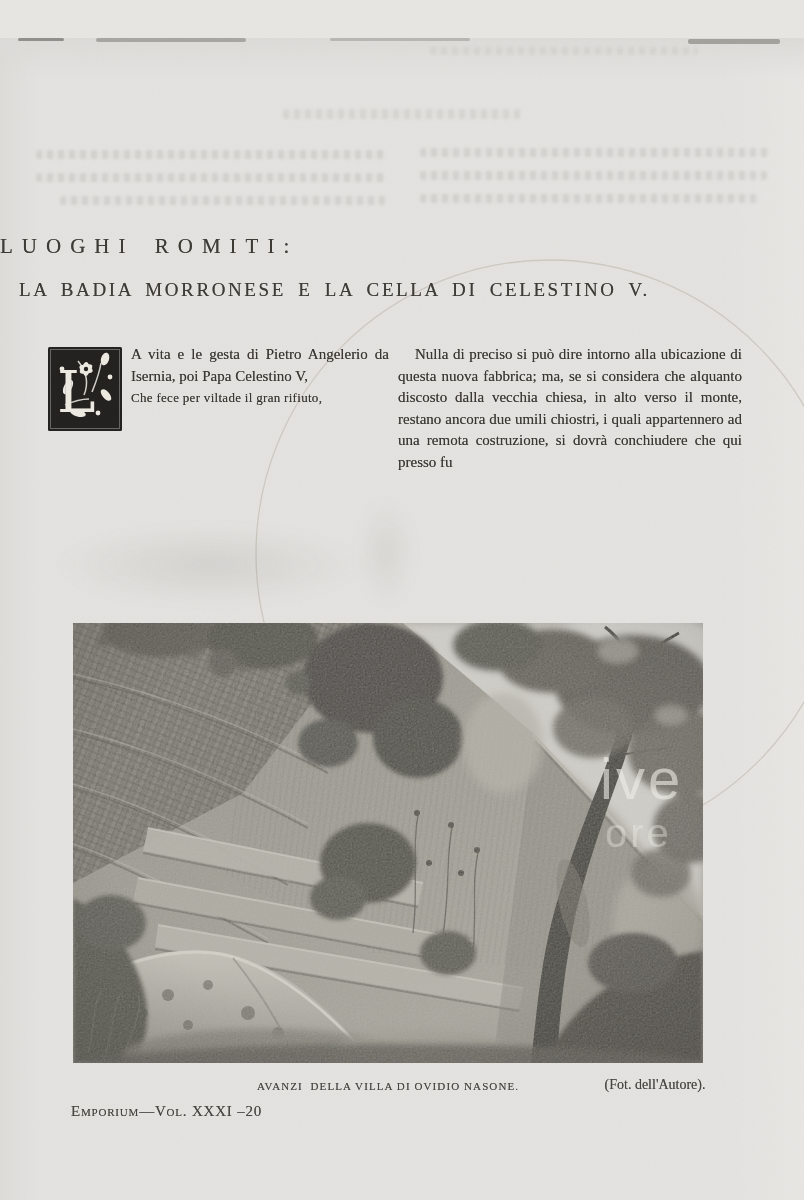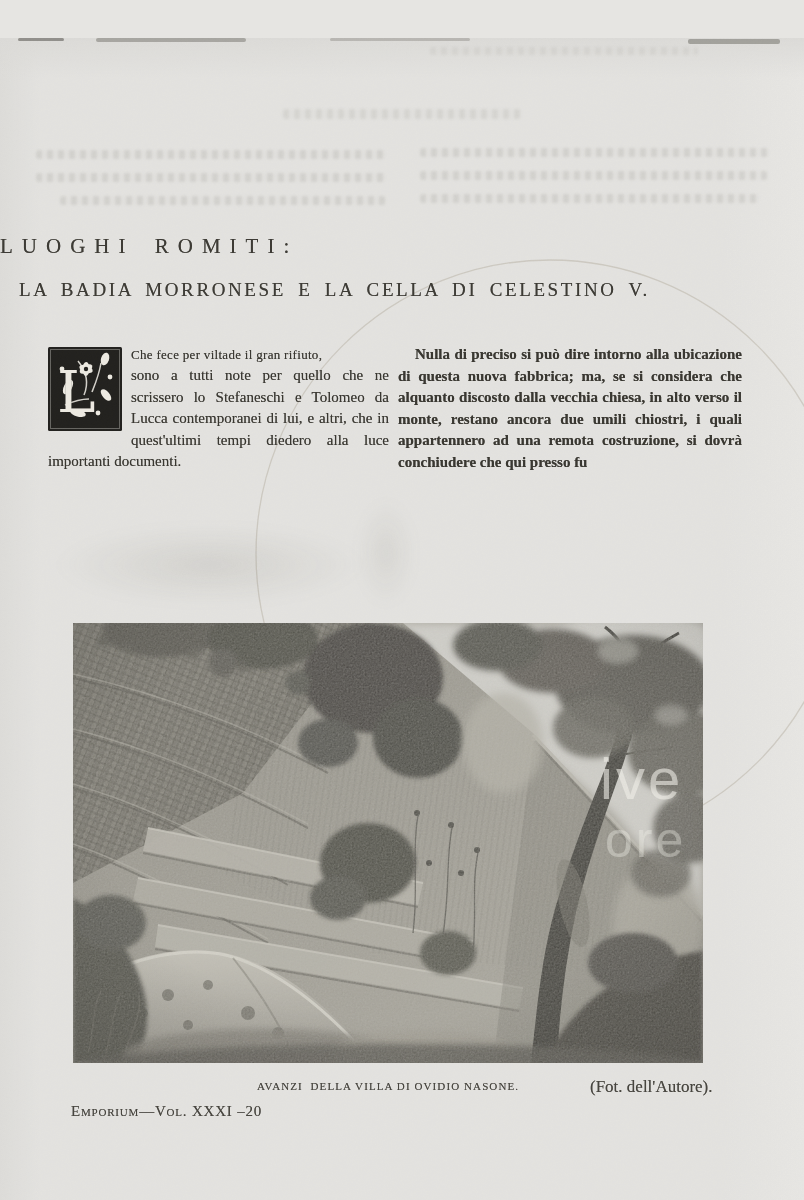--- a/index.html
+++ b/index.html
@@ -35,37 +35,37 @@
   .subtitle{position:absolute;left:0;top:241px;width:804px;font-size:19px;font-weight:400;
     letter-spacing:2.6px;word-spacing:5px;color:#3b3933;margin:0;
     text-shadow:0 0 .5px rgba(59,57,51,.6);padding-left:19px;}
   
   .columns{position:absolute;left:48px;top:306px;width:710px;}
   .col{position:absolute;top:0;font-size:15px;line-height:21.5px;text-align:justify;
        color:#37352f;text-shadow:0 0 .5px rgba(55,53,48,.65);}
   .col-left{left:0;width:341px;}
   .col-right{left:350px;width:344px;}
   .para{margin:0;}
-  .para.indent{text-indent:17px;font-weight:bold;}
+  .para.indent{text-indent:17px;}
   .dropcap{float:left;width:74px;height:84px;margin:3px 9px 10px 0;}
   .dropcap svg{display:block;width:74px;height:84px;}
   .verse{display:block;font-size:13px;letter-spacing:.3px;padding-left:23px;line-height:21px;}
   
   .photo-wrap{position:absolute;left:73px;top:585px;width:630px;height:340px;margin:0;}
   .photo-wrap svg{display:block;width:630px;height:440px;}
   .wm-frag{position:absolute;font-family:"Liberation Sans","DejaVu Sans",sans-serif;
     letter-spacing:3px;pointer-events:none;}
   .wm1{left:527px;top:122px;font-size:58px;color:rgba(243,241,235,.6);}
-  .wm2{left:532px;top:188px;font-size:50px;color:rgba(243,241,235,.38);}
+  .wm2{left:532px;top:188px;font-size:40px;color:rgba(243,241,235,.38);}
   
   .caption{position:absolute;left:73px;top:1042px;width:630px;text-align:center;
     font-size:11px;letter-spacing:1.1px;color:#45433d;white-space:pre-wrap;
     text-shadow:0 0 .4px rgba(69,67,61,.6);}
-  .credit{position:absolute;left:590px;top:1039px;width:130px;text-align:left;
-    font-size:17px;color:#45433d;text-shadow:0 0 .4px rgba(69,67,61,.6);}
+  .credit{position:absolute;left:590px;top:1039px;width:130px;text-align:center;
+    font-size:14px;color:#45433d;text-shadow:0 0 .4px rgba(69,67,61,.6);}
   .imprint{position:absolute;left:71px;top:1065px;font-size:15px;letter-spacing:.8px;
     font-variant:small-caps;color:#45433d;text-shadow:0 0 .4px rgba(69,67,61,.6);}
   .paper-noise{position:absolute;left:0;top:0;width:804px;height:1200px;opacity:.045;pointer-events:none;}
 </style>
 </head>
 <body>
 
 <div class="page">
 
   <svg class="wm-circle" viewBox="0 0 804 1200">
@@ -114,22 +114,22 @@
               <ellipse cx="58" cy="48" rx="3.6" ry="7" transform="rotate(-40 58 48)"></ellipse>
               <ellipse cx="30" cy="66" rx="8" ry="3.6" transform="rotate(14 30 66)"></ellipse>
               <circle cx="14" cy="22" r="2.4"></circle>
                 <circle cx="62" cy="30" r="2.4"></circle>
                 <circle cx="50" cy="66" r="2.4"></circle>
             </g>
             <circle cx="38" cy="22" r="2.2" fill="#201f1c"></circle>
             <text x="9" y="65" font-family="DejaVu Serif, serif" font-size="58" fill="#efece4">L</text>
           </svg>
         </span>
+        <span>A vita e le gesta di Pietro Angelerio da Isernia, poi Papa Celestino V,</span>
         <span class="verse">Che fece per viltade il gran rifiuto,</span>
-        <span>sono a tutti note per quello che ne scrissero lo Stefaneschi e Tolomeo da Lucca contemporanei di lui, e altri, che in quest'ultimi tempi diedero alla luce importanti documenti.</span>
       </p>
     </div>
     <div class="col col-right">
       <p class="para indent">Nulla di preciso si può dire intorno alla ubicazione di questa nuova fabbrica; ma, se si considera che alquanto discosto dalla vecchia chiesa, in alto verso il monte, restano ancora due umili chiostri, i quali appartennero ad una remota costruzione, si dovrà conchiudere che qui presso fu</p>
     </div>
   </section>
 
   <figure class="photo-wrap">
     <svg viewBox="0 0 630 440">
       <defs>

